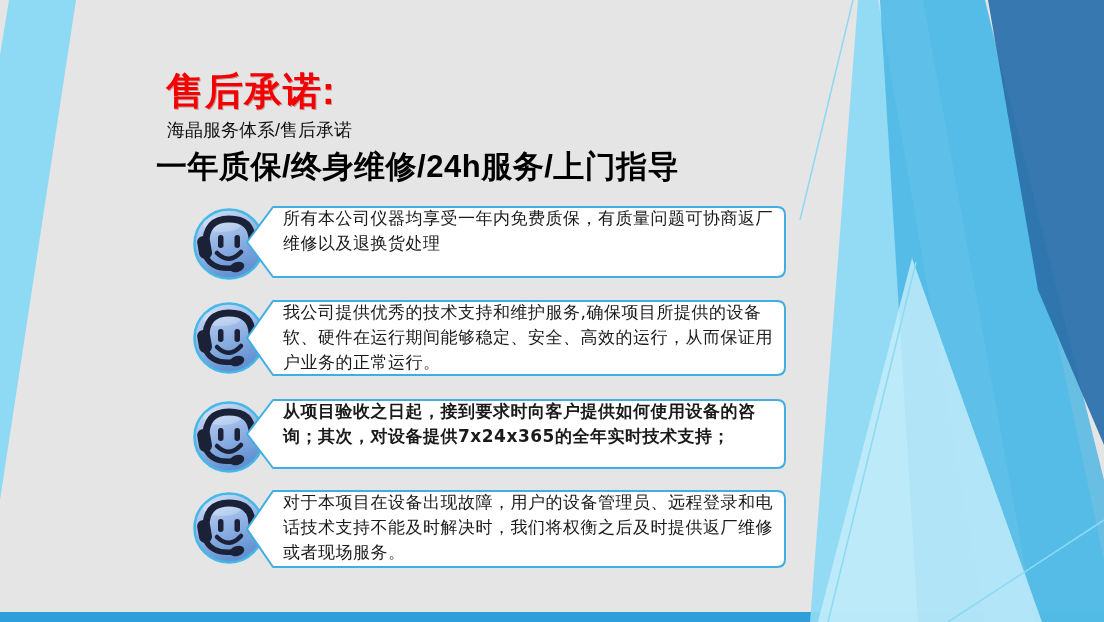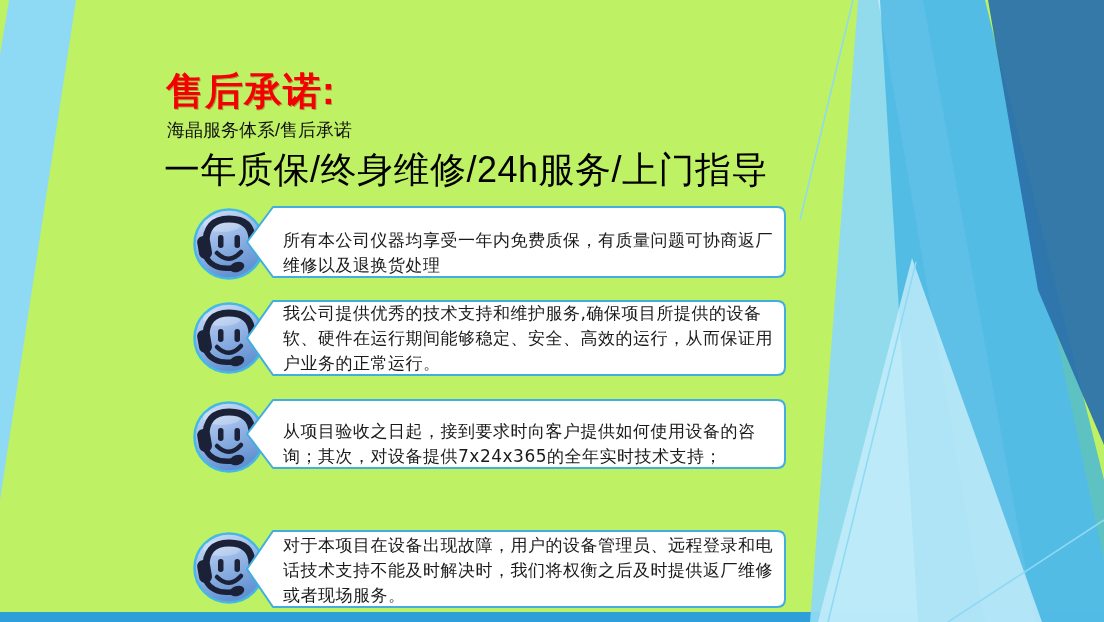--- a/index.html
+++ b/index.html
@@ -1,57 +1,57 @@
 <!DOCTYPE html>
 <html style="--title-red: #f40000; --text-dark: #111111; --box-border-blue: #41ade0; --decor-light-blue: #8ed9f4; --decor-lighter-blue: #c7edfa; --decor-medium-blue: #3fb1e2; --decor-dark-blue: #2c72ac; --bottom-bar-blue: #2e9fd9;"><head>
 <meta charset="utf-8">
 <style>
   html,body{margin:0;padding:0;background:#fff;}
   .slide{
     position:relative;
     width:1104px;height:622px;
     margin:0 auto;
-    background:#bef264;
+    background:#e5e5e5;
     overflow:hidden;
     font-family:"Liberation Sans", sans-serif;
   }
   .bg{position:absolute;left:0;top:0;width:1104px;height:622px;z-index:0;}
   .content{position:absolute;inset:0;z-index:1;}
 
   .title{
     position:absolute;left:166px;top:66px;
     font-size:38px;font-weight:900;letter-spacing:1px;
     color:var(--title-red,#f40000);
     text-shadow:1px 1px 0 rgba(150,0,0,.35);
     white-space:nowrap;
   }
   .subtitle{
     position:absolute;left:167px;top:118px;
     font-size:18px;font-weight:400;color:var(--text-dark,#111);
     white-space:nowrap;
   }
   .heading{
-    position:absolute;left:164px;top:146px;
-    font-size:36px;font-weight:400;color:#000;
+    position:absolute;left:156px;top:146px;
+    font-size:31px;font-weight:700;color:#000;
     white-space:nowrap;letter-spacing:.5px;
   }
 
   .row{position:absolute;left:192px;width:600px;}
   .icon-wrap{position:absolute;left:0;top:1px;width:74px;height:74px;display:block;}
   .callout{position:absolute;left:54px;top:0;width:540px;}
   .callout-shape{display:block;}
   .callout-shape path{
     fill:#fff;
     stroke:var(--box-border-blue,#41ade0);
     stroke-width:2;
     stroke-linejoin:round;
   }
   .callout-text{
     position:absolute;left:37px;right:8px;top:0;bottom:0;
-    display:flex;align-items:flex-end;
+    display:flex;align-items:flex-start;
     font-family:"DejaVu Sans", sans-serif;
     font-size:17px;line-height:25px;letter-spacing:.5px;
     color:#1a1a1a;
   }
   .callout-text p{margin:0;max-width:494px;}
 
   .d-light{fill:var(--decor-light-blue,#8ed9f4);}
   .d-lighter{fill:var(--decor-lighter-blue,#c7edfa);}
   .d-medium{fill:var(--decor-medium-blue,#3fb1e2);}
   .d-dark{fill:var(--decor-dark-blue,#2c72ac);}
@@ -135,21 +135,21 @@
       <div class="callout" style="height:76px;">
         <svg class="callout-shape" viewBox="0 0 540 76" width="540" height="76">
           <path d="M 1 38 L 27 1 H 531 Q 539 1 539 9 V 67 Q 539 75 531 75 H 27 Z"></path>
         </svg>
         <div class="callout-text">
             <p>我公司提供优秀的技术支持和维护服务,确保项目所提供的设备软、硬件在运行期间能够稳定、安全、高效的运行，从而保证用户业务的正常运行。</p>
           </div>
       </div>
     </div>
 
-    <div class="row" style="top:399px;height:54px;">
+    <div class="row" style="top:399px;height:54px;font-weight:bold;">
       <span class="icon-wrap">
         <svg viewBox="0 0 74 74" width="74" height="74">
           <circle cx="37" cy="37" r="34.5" fill="url(#iconGrad)" stroke="#45b8e8" stroke-width="2.5"></circle>
           <ellipse cx="30" cy="17" rx="19" ry="8" fill="#ffffff" opacity="0.25"></ellipse>
           <path class="icon-stroke" d="M 14 38 Q 13 12 37 12 Q 60 12 60 33" stroke-width="7"></path>
           <rect class="icon-face" x="6" y="29" width="13" height="23" rx="6" transform="rotate(-10 12 40)"></rect>
           <path class="icon-stroke" d="M 14 50 Q 21 63 40 61" stroke-width="5.5"></path>
           <ellipse class="icon-face" cx="45" cy="60" rx="7.5" ry="5" transform="rotate(-18 45 60)"></ellipse>
           <rect class="icon-face" x="26" y="28" width="5.5" height="13" rx="2.7"></rect>
           <rect class="icon-face" x="42.5" y="28" width="5.5" height="13" rx="2.7"></rect>
@@ -159,21 +159,21 @@
       <div class="callout" style="height:70px;">
         <svg class="callout-shape" viewBox="0 0 540 70" width="540" height="70">
           <path d="M 1 35 L 27 1 H 531 Q 539 1 539 9 V 61 Q 539 69 531 69 H 27 Z"></path>
         </svg>
         <div class="callout-text">
             <p>从项目验收之日起，接到要求时向客户提供如何使用设备的咨询；其次，对设备提供7x24x365的全年实时技术支持；</p>
           </div>
       </div>
     </div>
 
-    <div class="row" style="top:490px;height:78px;margin-top:40px;">
+    <div class="row" style="top:490px;height:78px;">
       <span class="icon-wrap">
         <svg viewBox="0 0 74 74" width="74" height="74">
           <circle cx="37" cy="37" r="34.5" fill="url(#iconGrad)" stroke="#45b8e8" stroke-width="2.5"></circle>
           <ellipse cx="30" cy="17" rx="19" ry="8" fill="#ffffff" opacity="0.25"></ellipse>
           <path class="icon-stroke" d="M 14 38 Q 13 12 37 12 Q 60 12 60 33" stroke-width="7"></path>
           <rect class="icon-face" x="6" y="29" width="13" height="23" rx="6" transform="rotate(-10 12 40)"></rect>
           <path class="icon-stroke" d="M 14 50 Q 21 63 40 61" stroke-width="5.5"></path>
           <ellipse class="icon-face" cx="45" cy="60" rx="7.5" ry="5" transform="rotate(-18 45 60)"></ellipse>
           <rect class="icon-face" x="26" y="28" width="5.5" height="13" rx="2.7"></rect>
           <rect class="icon-face" x="42.5" y="28" width="5.5" height="13" rx="2.7"></rect>

